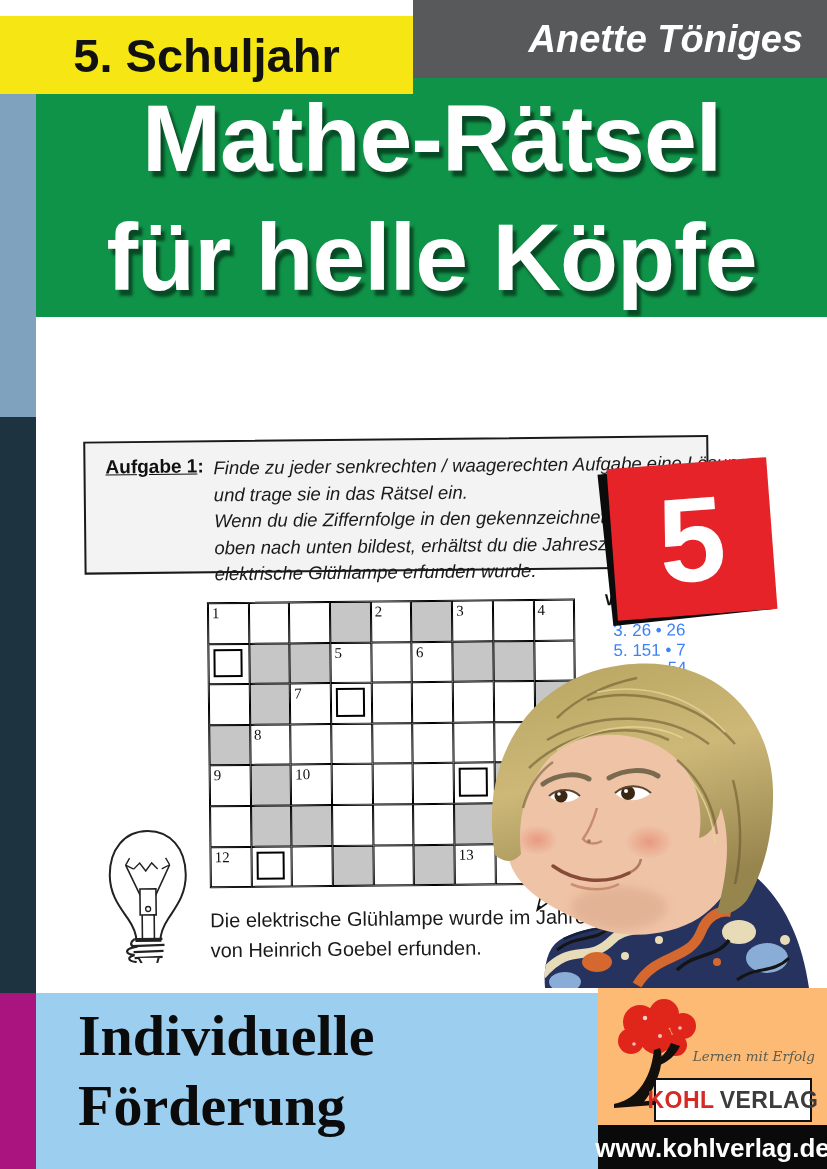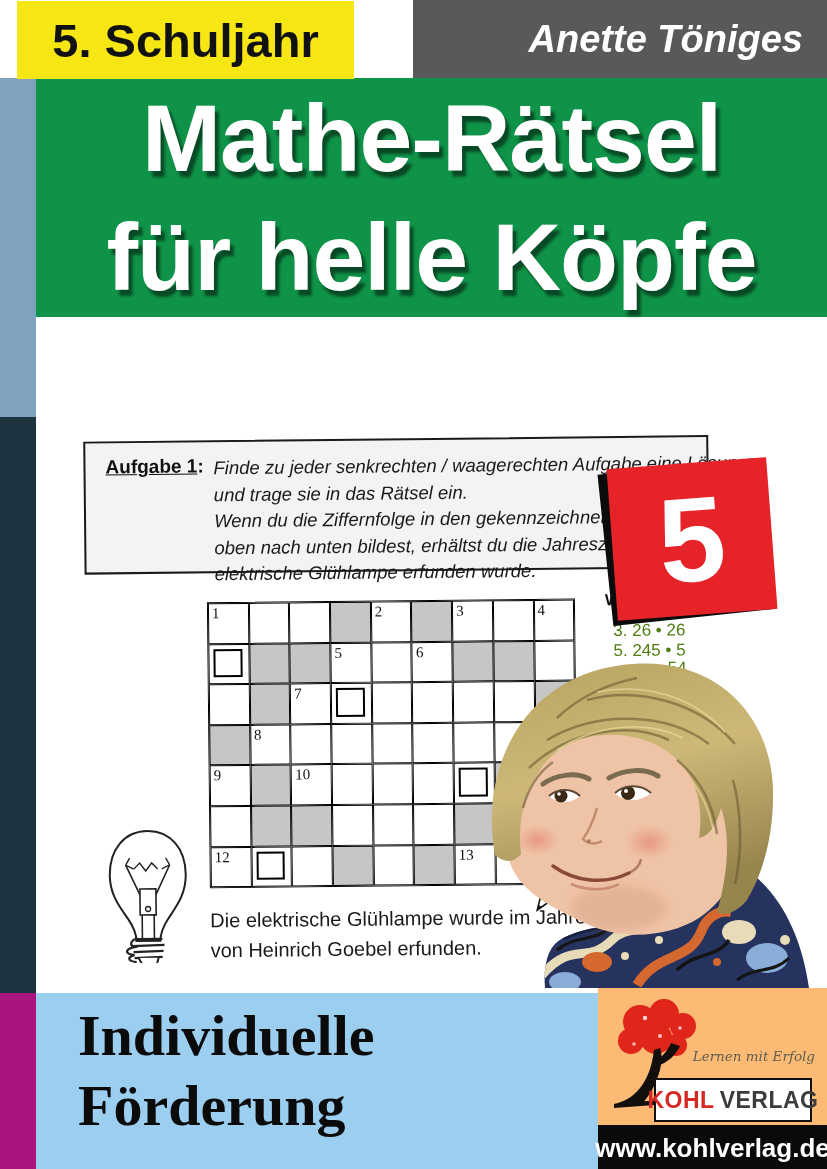--- a/index.html
+++ b/index.html
@@ -1,22 +1,22 @@
 <!DOCTYPE html>
 <html><head>
 <meta charset="utf-8">
 <style>
   html,body{margin:0;padding:0;background:#666;}
   *{box-sizing:border-box;}
   .cover{position:relative;width:827px;height:1169px;background:#fff;overflow:hidden;
          font-family:"Liberation Sans",sans-serif;margin:0 auto;}
 
   
-  .banner-grade{position:absolute;left:0;top:1px;width:337px;height:78px;background:#F6E714;
-    display:flex;align-items:center;justify-content:center;z-index:6;margin-left:17px;}
+  .banner-grade{position:absolute;left:0;top:16px;width:413px;height:78px;background:#F6E714;
+    display:flex;align-items:center;justify-content:center;z-index:6;}
   .banner-grade span{font-size:47px;font-weight:bold;color:#111;letter-spacing:0px;}
   .banner-author{position:absolute;left:413px;top:0;width:414px;height:78px;background:#58595B;
     display:flex;align-items:center;justify-content:flex-end;padding-right:24px;z-index:5;}
   .banner-author span{font-size:38px;font-weight:bold;font-style:italic;color:#fff;}
 
   
   .stripe{position:absolute;left:0;width:36px;z-index:4;}
   .stripe.blue{top:78px;height:339px;background:#7FA2BE;}
   .stripe.teal{top:417px;height:576px;background:#1D3340;}
   .stripe.magenta{top:993px;height:176px;background:#A9147E;}
@@ -42,21 +42,21 @@
   .grid{position:absolute;left:172px;top:183px;border:1px solid #000;
     display:grid;grid-template-columns:repeat(9,40.7px);grid-template-rows:repeat(7,40.6px);z-index:1;}
   .cell{border:1px solid #000;position:relative;background:#fff;}
   .cell.gray{background:#C6C6C6;}
   .cell .num{position:absolute;left:3px;top:1px;font-family:"Liberation Serif",serif;
     font-size:15px;color:#111;}
   .cell .mark{position:absolute;left:4px;top:4px;right:6px;bottom:6px;border:2.5px solid #000;background:#fff;}
 
   
   .side-heading{position:absolute;left:570px;top:176px;font-size:16px;font-weight:bold;color:#111;}
-  .side-item{position:absolute;font-size:17px;color:#4d7c0f;white-space:nowrap;}
+  .side-item{position:absolute;font-size:17px;color:#3b82f6;white-space:nowrap;}
 
   
   .ws-footer1{position:absolute;left:172px;top:488px;font-size:20px;color:#1a1a1a;white-space:nowrap;}
   .answer-line{display:inline-block;width:70px;border-bottom:2px solid #111;height:20px;margin-left:10px;}
   .ws-footer2{position:absolute;left:172px;top:520px;font-size:20px;color:#1a1a1a;white-space:nowrap;}
 
   .bulb{position:absolute;left:58px;top:405px;}
   .pencil{position:absolute;left:488px;top:452px;}
 
   
@@ -212,21 +212,21 @@
           <div class="cell">
             <span class="num">13</span>
           </div>
           <div class="cell"></div>
           <div class="cell"></div>
         </div>
 
       <div class="side-heading">W</div>
       <div id="side-items">
           <div class="side-item" style="left: 578px; top: 206px;">3.   26 • 26</div>
-          <div class="side-item" style="left: 578px; top: 226px;">5.  245 • 5</div>
+          <div class="side-item" style="left: 578px; top: 226px;">5.  151 • 7</div>
           <div class="side-item" style="left: 632px; top: 244px;">54</div>
           <div class="side-item" style="left: 660px; top: 261px;">7</div>
         </div>
 
       <svg class="bulb" width="104" height="138" viewBox="0 0 104 138">
         <g fill="none" stroke="#222" stroke-width="2">
           <path d="M52,6 C29,6 14,24 14,50 C14,70 24,82 32,94 C38,103 40,110 40,116 L64,116 C64,110 66,103 72,94 C80,82 90,70 90,50 C90,24 75,6 52,6 Z" fill="#fff"></path>
           <path d="M46,116 L46,74 M58,116 L58,74" stroke-width="1.6"></path>
           <path d="M46,74 L30,40 M58,74 L74,40" stroke-width="1.6"></path>
           <path d="M30,40 L38,44 M30,40 L34,33 M74,40 L66,44 M74,40 L70,33" stroke-width="1.4"></path>

